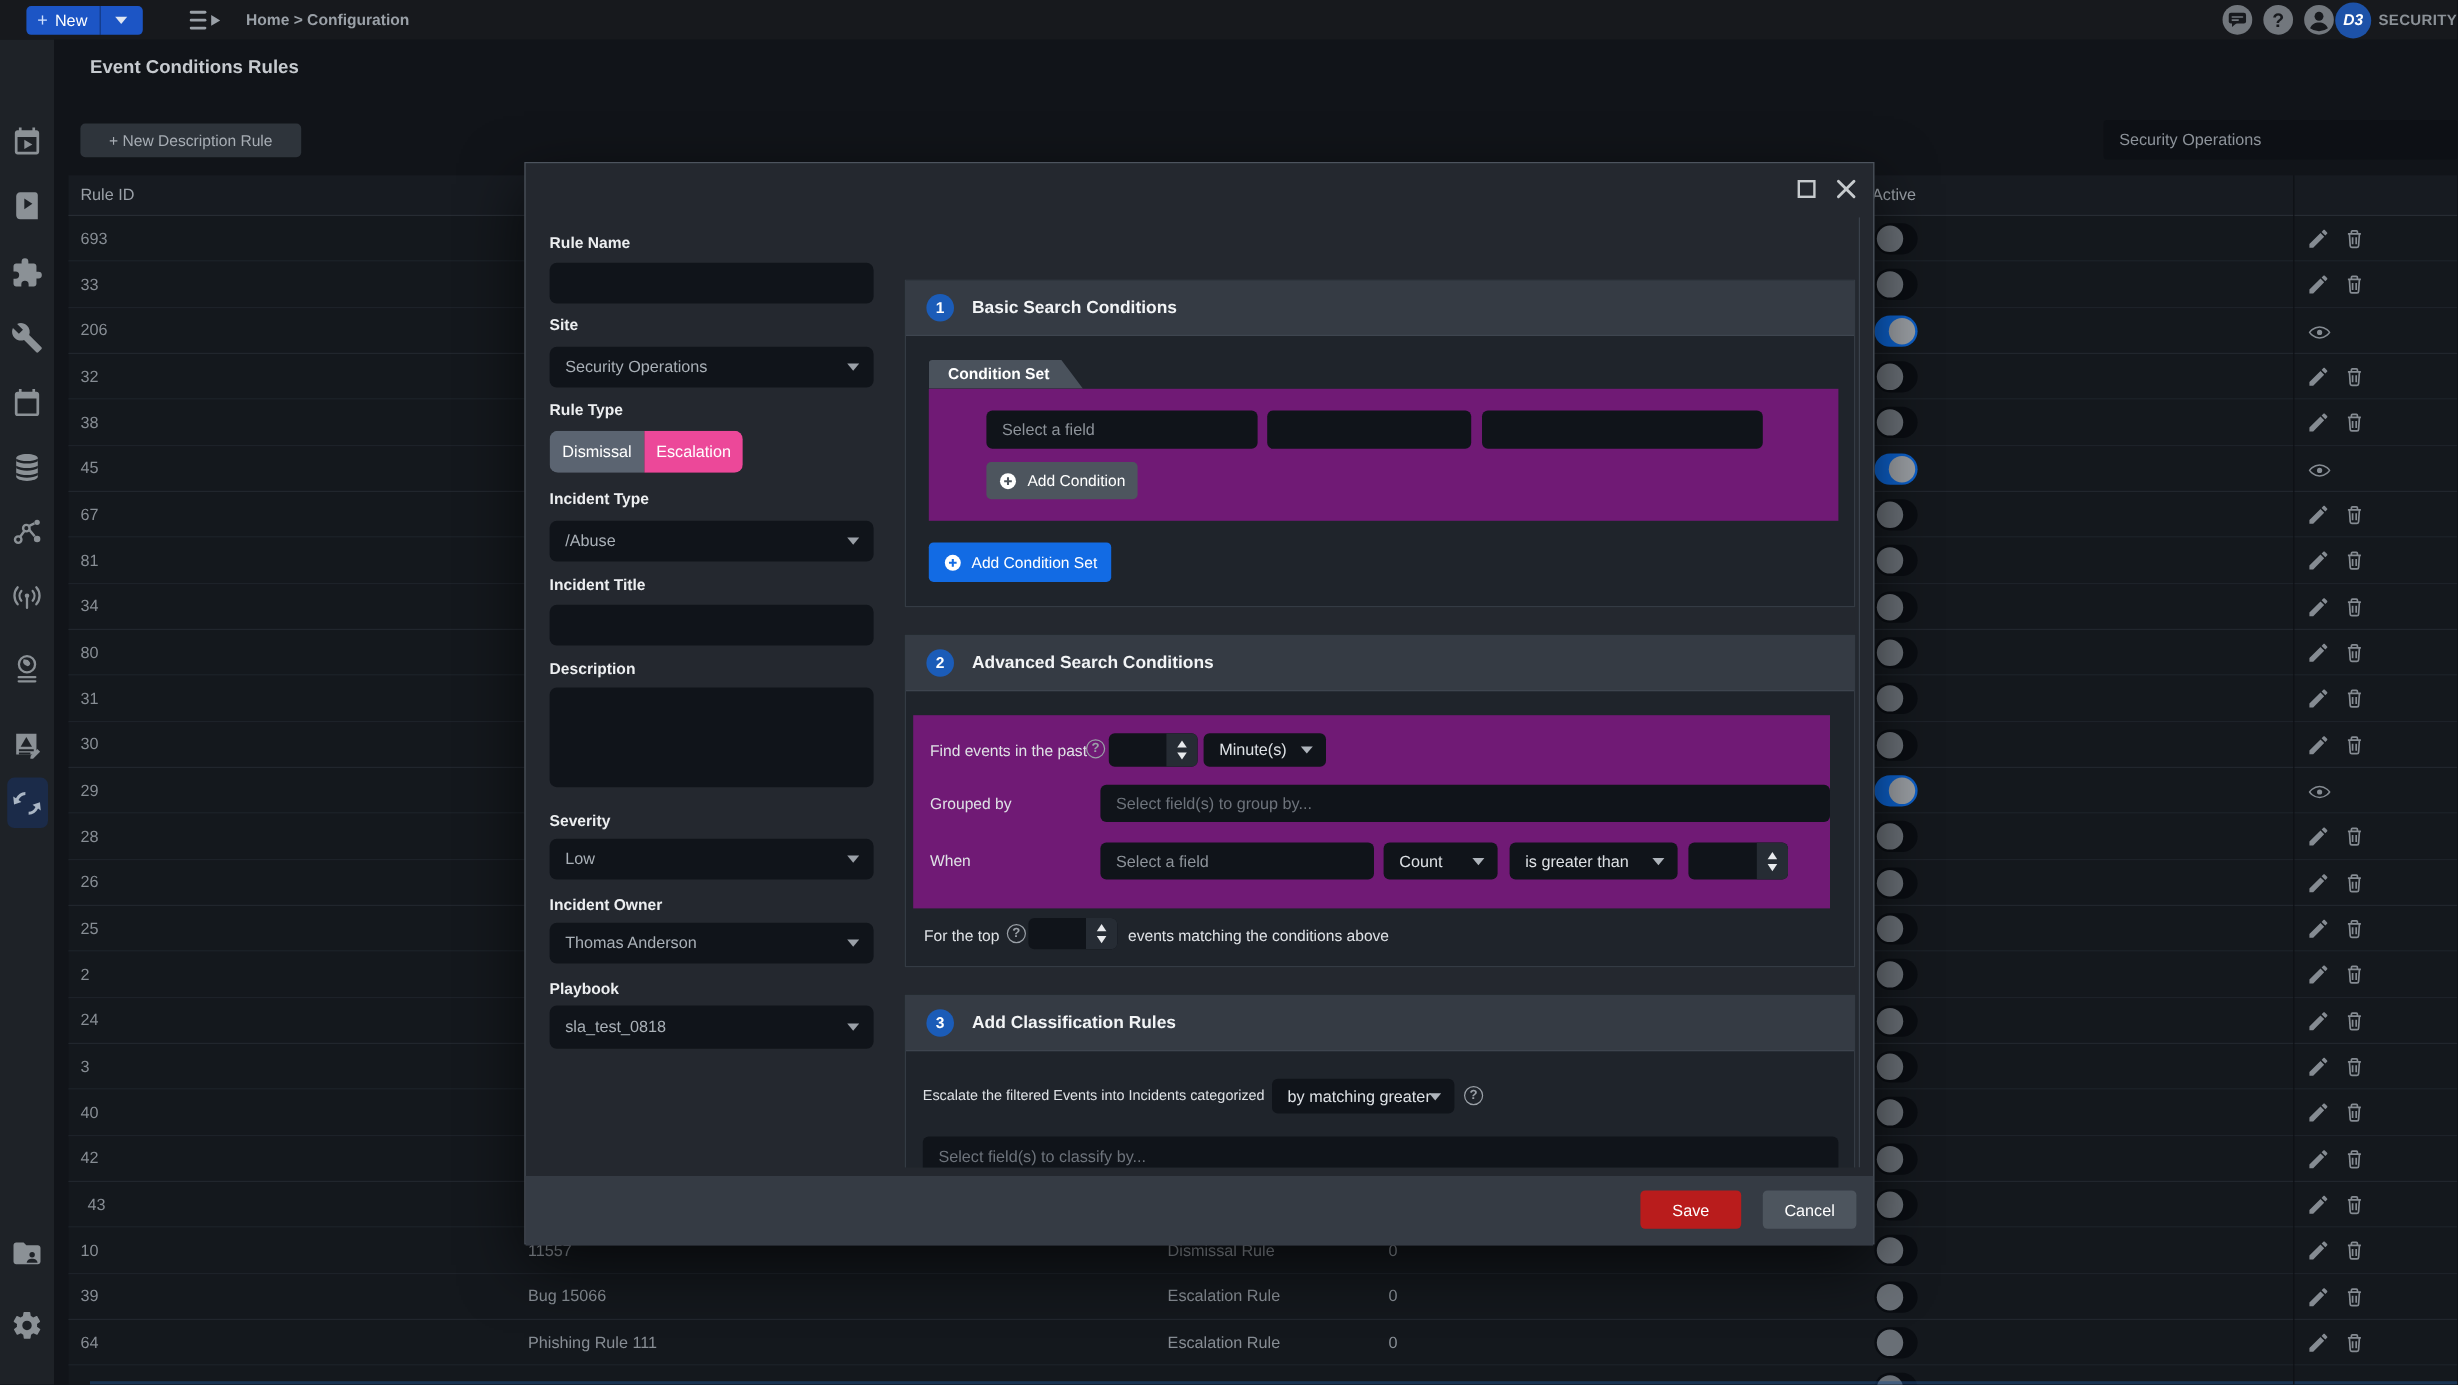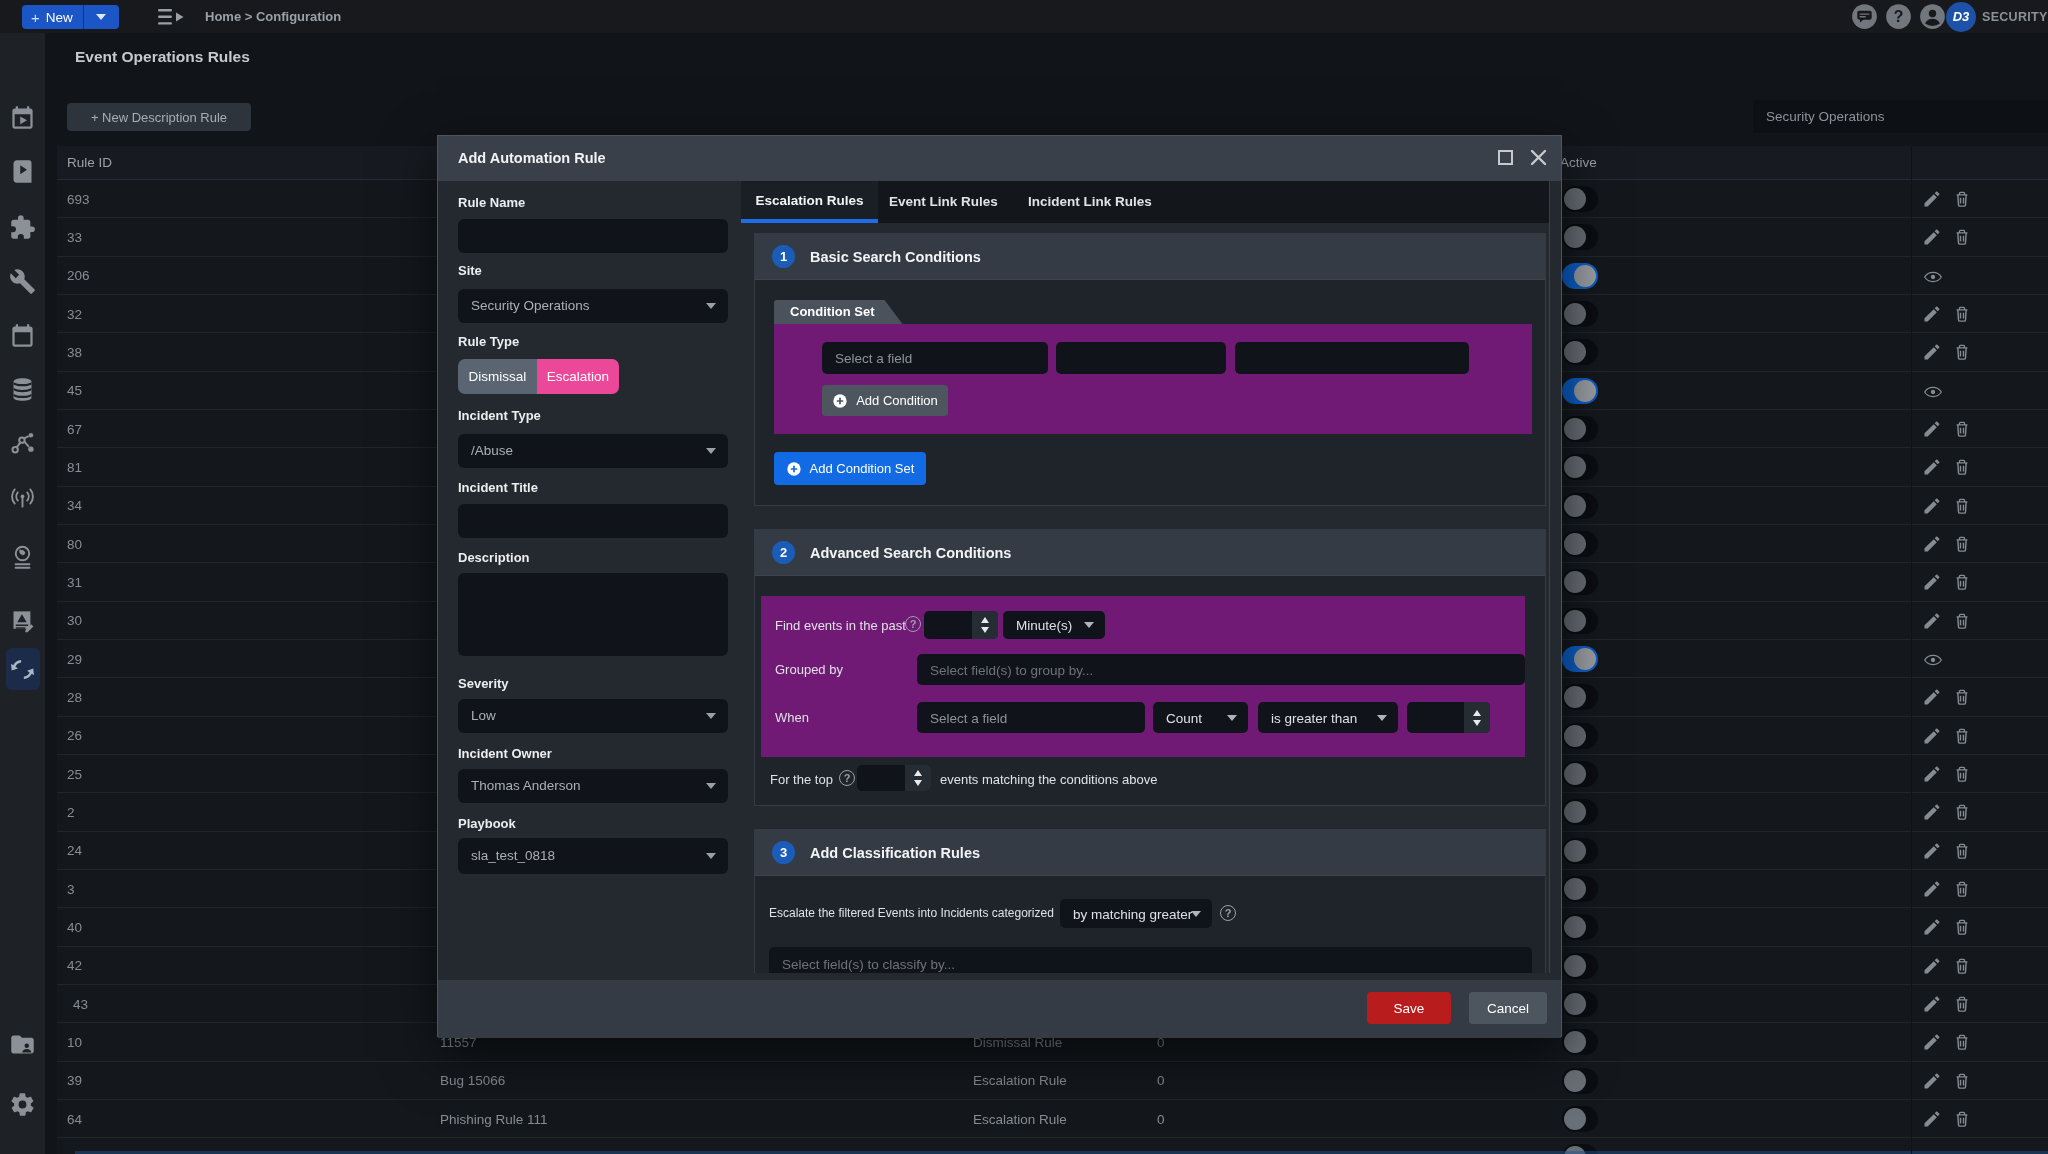--- a/index.html
+++ b/index.html
@@ -205,21 +205,21 @@
       <div class="side-item" style="top: 998px;"><svg viewBox="0 0 24 24">
           <path fill="#8b9196" d="M9.5 4l2 2H20c1.1 0 2 .9 2 2v10c0 1.1-.9 2-2 2H4c-1.1 0-2-.9-2-2V6c0-1.1.9-2 2-2h5.5z"></path>
           <circle cx="15.8" cy="13" r="2" fill="#1e2227"></circle>
           <path fill="#1e2227" d="M11.8 19c0-2 1.8-3.1 4-3.1s4 1.1 4 3.1z"></path>
         </svg></div>
       <div class="side-item" style="top: 1058px;"><svg viewBox="0 0 24 24" fill="#8b9196">
           <path d="M19.4 13c0-.3.1-.6.1-1s0-.7-.1-1l2.1-1.6c.2-.2.2-.4.1-.6l-2-3.5c-.1-.2-.4-.3-.6-.2l-2.5 1a7 7 0 0 0-1.7-1l-.4-2.6c0-.2-.2-.4-.5-.4h-4c-.2 0-.4.2-.5.4l-.4 2.6c-.6.3-1.2.6-1.7 1l-2.5-1c-.2-.1-.5 0-.6.2l-2 3.5c-.1.2-.1.5.1.6L4.6 11c0 .3-.1.6-.1 1s0 .7.1 1l-2.1 1.6c-.2.2-.2.4-.1.6l2 3.5c.1.2.4.3.6.2l2.5-1c.5.4 1.1.7 1.7 1l.4 2.6c0 .2.2.4.5.4h4c.2 0 .4-.2.5-.4l.4-2.6c.6-.3 1.2-.6 1.7-1l2.5 1c.2.1.5 0 .6-.2l2-3.5c.1-.2.1-.5-.1-.6L19.4 13zM12 15.5a3.5 3.5 0 1 1 0-7 3.5 3.5 0 0 1 0 7z"></path>
         </svg></div>
     </div>
 
-  <div class="page-title">Event Operations Rules</div>
+  <div class="page-title">Event Conditions Rules</div>
   <div class="new-rule-btn">+ New Description Rule</div>
   <div class="site-filter">
       <span>Security Operations</span>
     </div>
 
   <div class="thead">
     <span class="h-ruleid">Rule ID</span>
     <span class="h-active">Active</span>
   </div>
   <div id="rows">
@@ -530,23 +530,20 @@
         <span style="left: 10px;"></span>
         <div class="tgl">
           <div class="knob"></div>
         </div>
       </div>
     </div>
   <div class="col-div"></div>
   <div class="bottom-line"></div>
 
   <div class="modal">
-    <div class="m-titlebar">
-      <span class="m-title">Add Automation Rule</span>
-    </div>
     <div class="m-max"></div>
     <div class="m-close">
       <svg viewBox="0 0 17 17">
           <path d="M2 2l13 13M15 2L2 15" stroke="#c6cacd" stroke-width="2.4" stroke-linecap="round"></path>
         </svg>
     </div>
 
     <div class="m-scroll">
 
       <div class="f-label" style="top:14px">Rule Name</div>
@@ -587,26 +584,20 @@
         <span class="val">Thomas Anderson</span>
           <span class="caret"></span>
       </div>
 
       <div class="f-label" style="top:635px">Playbook</div>
       <div class="f-select" style="top:657px;height:36px">
         <span class="val" style="line-height:36px">sla_test_0818</span>
           <span class="caret" style="top:15px"></span>
       </div>
 
-      <div class="tabbar">
-        <div class="tab-active">Escalation Rules</div>
-        <div class="tab-underline"></div>
-        <span class="tab-i" style="left:148px">Event Link Rules</span>
-        <span class="tab-i" style="left:287px">Incident Link Rules</span>
-      </div>
       <div class="m-right-border"></div>
 
       <div class="section" style="top:52px;height:273px">
         <div class="sec-head">
           <div class="step">1</div>
           <div class="sec-title">Basic Search Conditions</div>
         </div>
         <div class="badge">Condition Set</div>
         <div class="panel" style="left:19px;top:90px;width:758px;height:110px">
           <div class="d-input" style="left:48px;top:18px;width:226px;height:32px">

